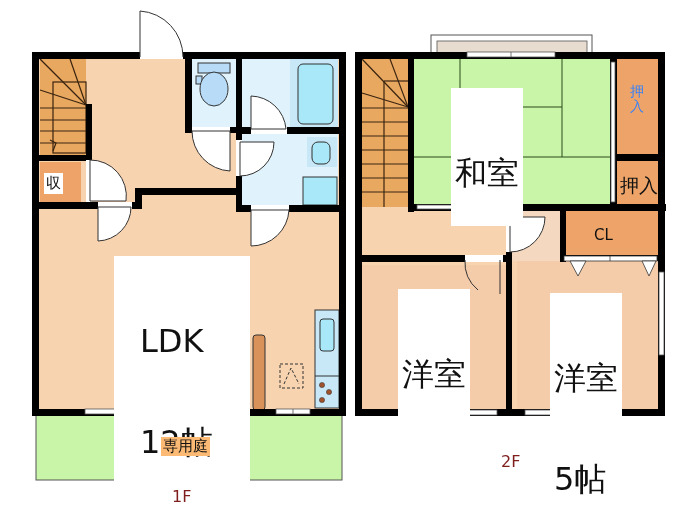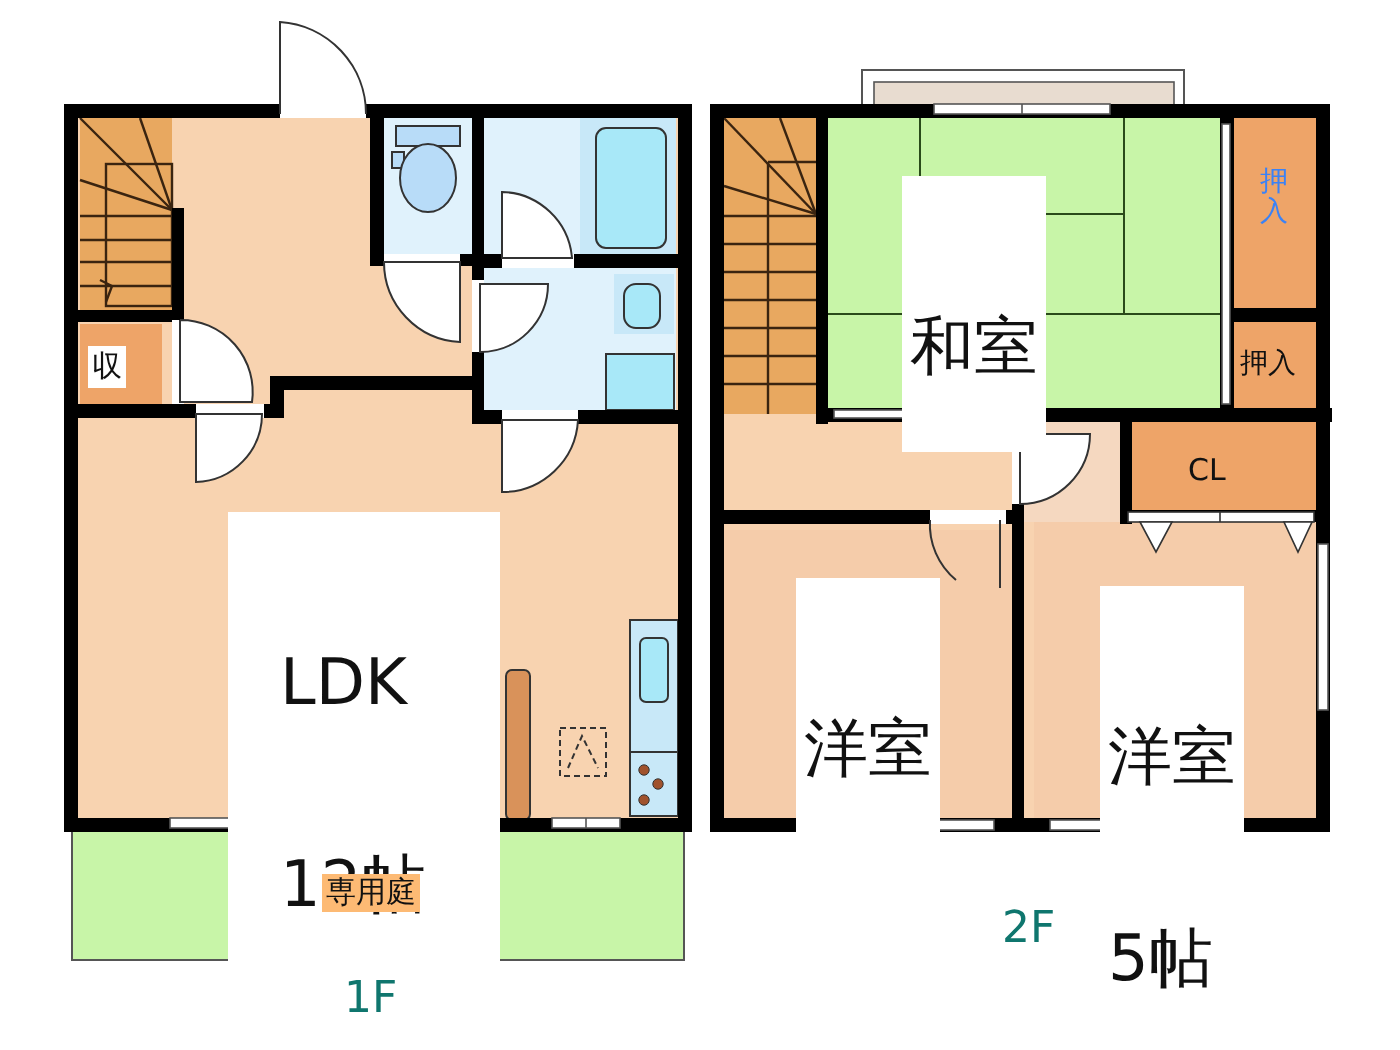--- a/index.html
+++ b/index.html
@@ -2,21 +2,21 @@
 <html><head>
 <meta charset="utf-8">
 <style>
   html, body { margin: 0; padding: 0; background: #ffffff; }
   body { width: 700px; height: 525px; position: relative; overflow: hidden;
          font-family: "DejaVu Sans", "Liberation Sans", sans-serif; }
   svg { position: absolute; left: 0; top: 0; }
   .lbl { position: absolute; background: #ffffff; color: #111; line-height: 1.05;
          font-family: "DejaVu Sans", "Liberation Sans", sans-serif; white-space: pre; }
   .big { font-size: 32px; padding: 2px 4px; }
-  .floor { position: absolute; font-size: 22px; color: #0f766e; }
+  .floor { position: absolute; font-size: 16px; color: #7f1d1d; }
   .tag { position: absolute; font-size: 15px; color: #111; }
   .vtag { position: absolute; font-size: 14px; color: #3b82f6; width: 16px; text-align: left; line-height: 1.1; }
 </style>
 </head>
 <body>
 
 <svg width="700" height="525" viewBox="0 0 700 525">
 
   <g>
 
@@ -215,21 +215,21 @@
 <div class="tag" style="left:161px; top:437px; background:#fdba74; padding:0 2px; font-size:15px;">専用庭</div>
 
 <div class="floor" style="left:172px; top:487px;">1F</div>
 
 <div class="lbl big" style="left:451px; top:88px;">
   <div>和室</div>
 </div>
 
 <div class="vtag" style="left:630px; top:84px;">押
 入</div>
-<div class="tag" style="left:620px; top:173px; font-size:14px;">押入</div>
+<div class="tag" style="left:620px; top:173px; font-size:19px;">押入</div>
 
 <div class="tag" style="left:594px; top:226px;">CL</div>
 
 <div class="lbl big" style="left:398px; top:289px;">
   <div>洋室</div>
 </div>
 
 <div class="lbl big" style="left:550px; top:293px;">
   <div>洋室</div>
   <div>5帖</div>

